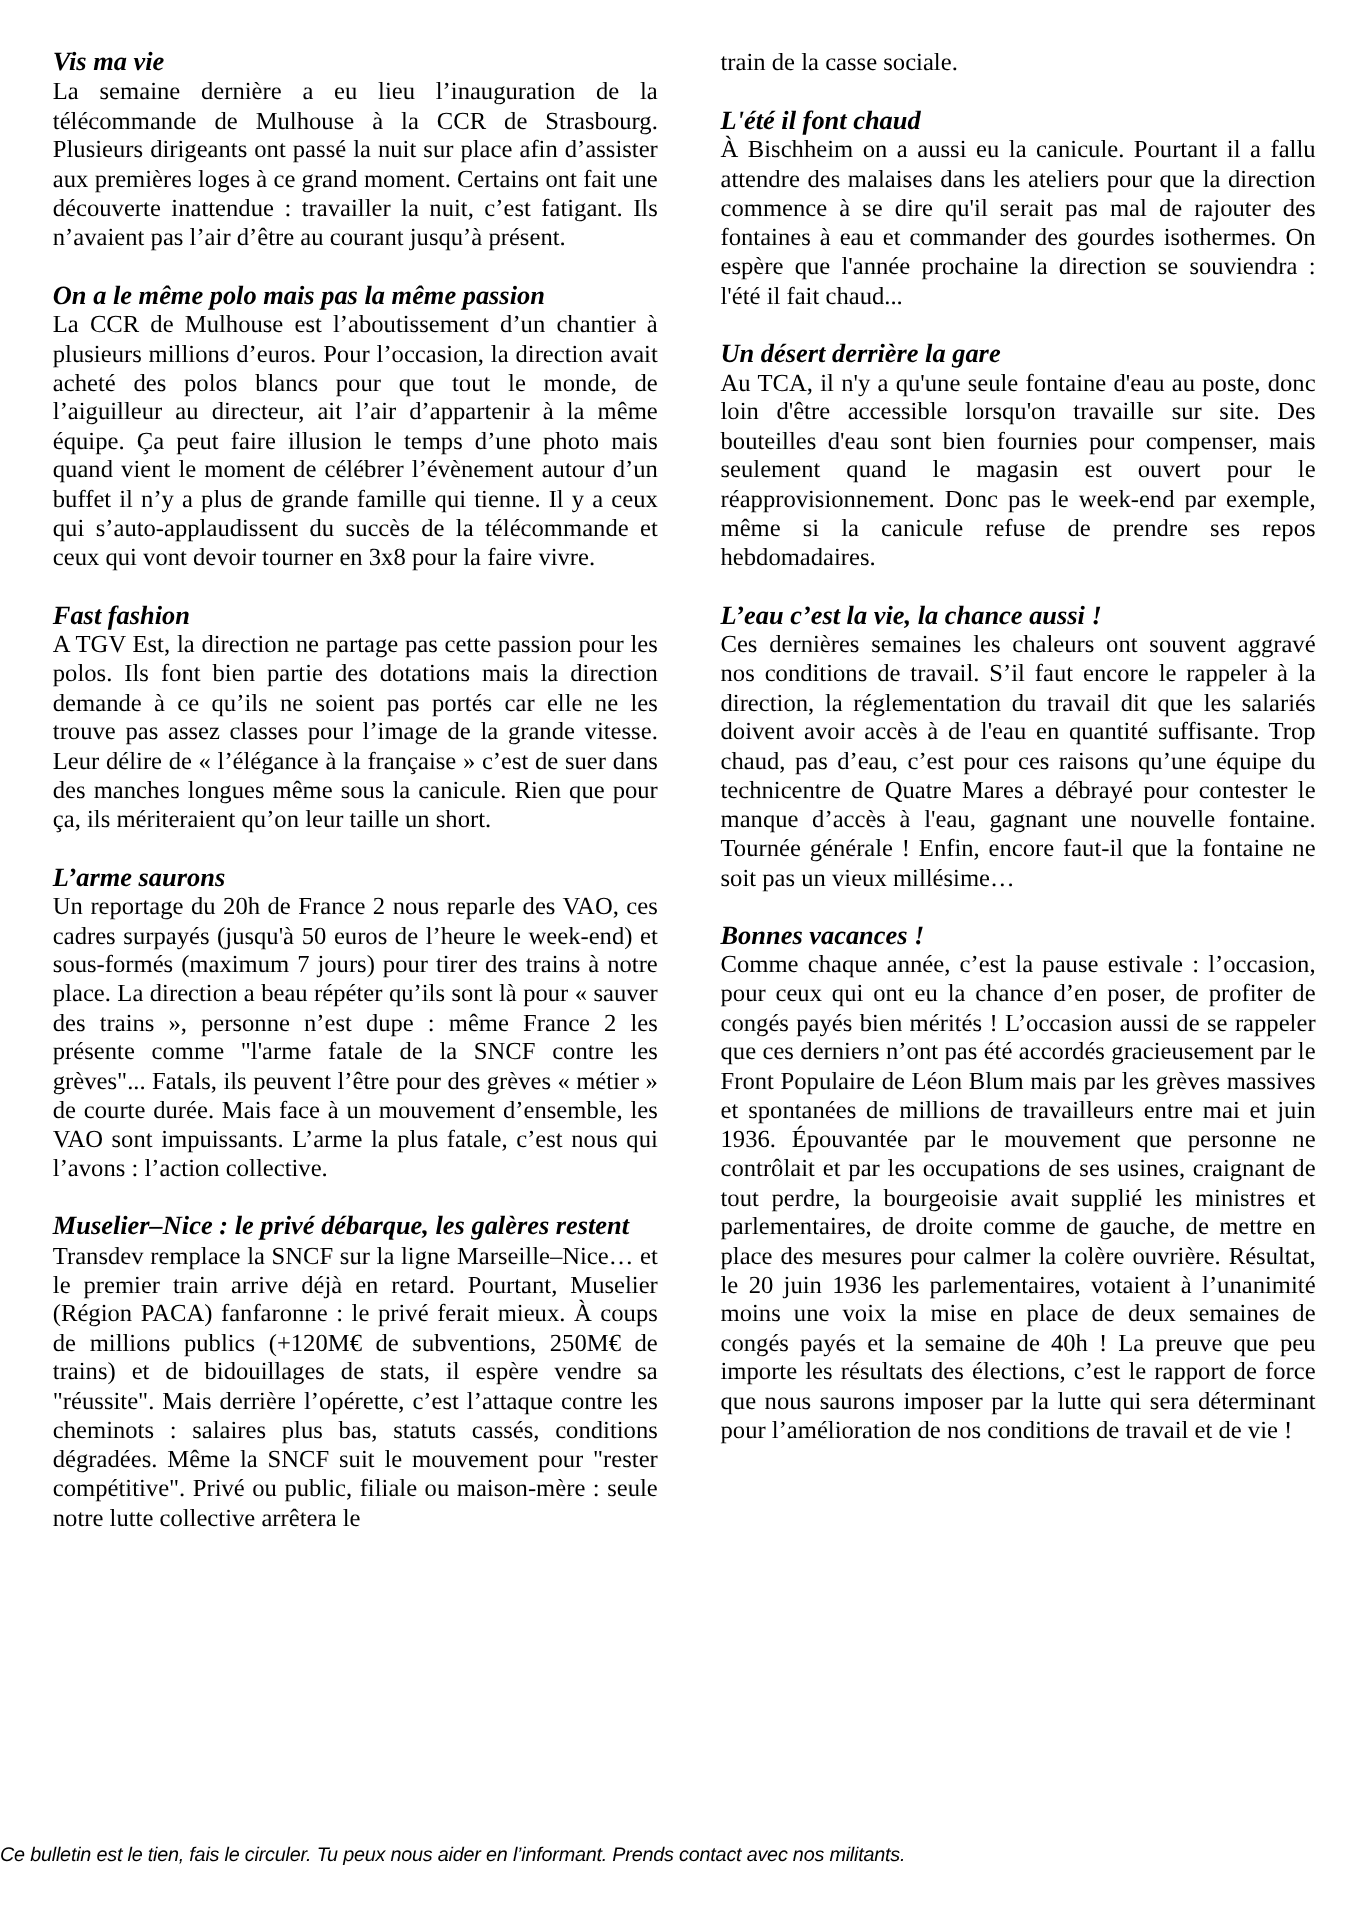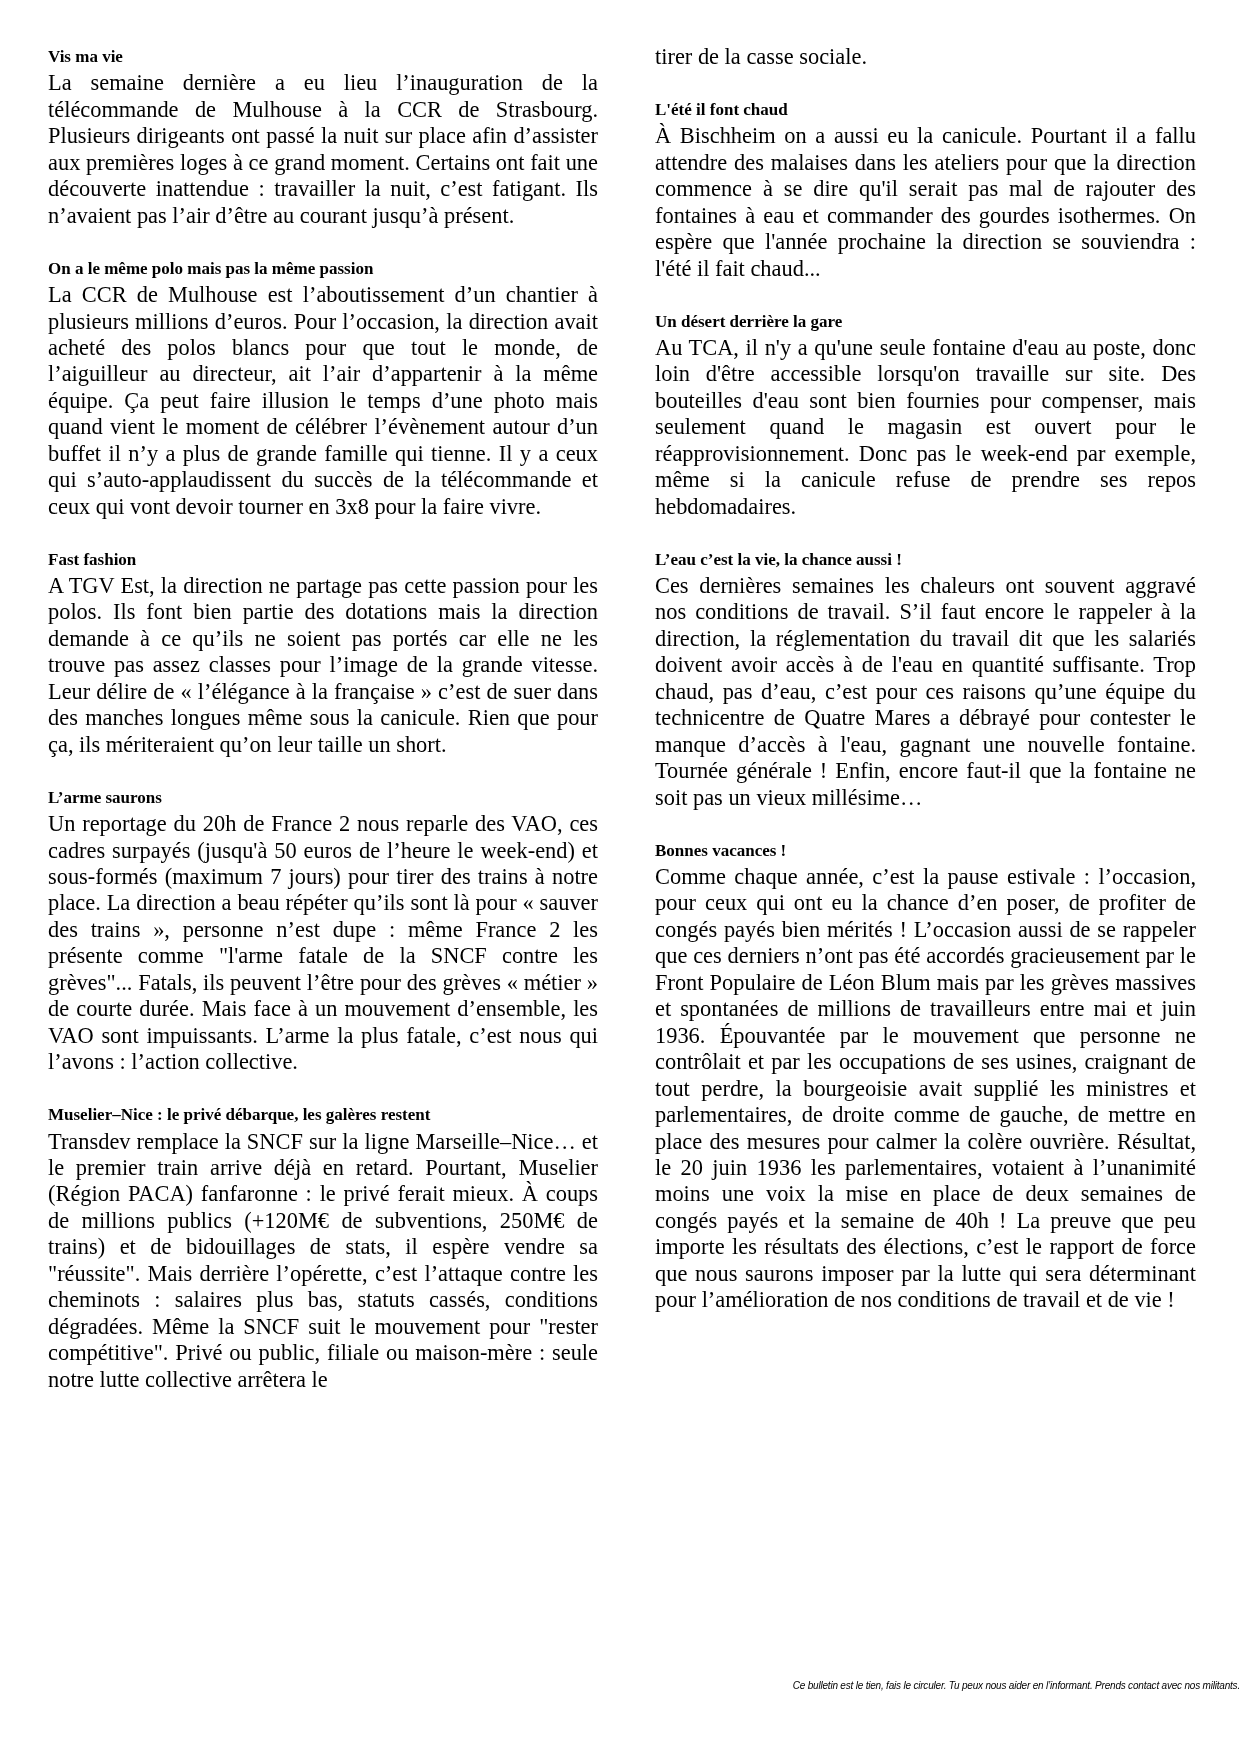--- a/index.html
+++ b/index.html
@@ -6,27 +6,27 @@
   body { width: 1240px; height: 1755px; position: relative; overflow: hidden; }
   .page { position: absolute; left: 0; top: 0; width: 1240px; height: 1755px; background: #fff; color: #000; }
   .col {
     position: absolute; top: 44px;
     font-family: "Liberation Serif", "DejaVu Serif", serif;
     font-size: 22.4px; line-height: 26.45px; color: #000;
   }
   .col-left { left: 48px; width: 550px; }
   .col-right { left: 655px; width: 541px; }
   .article { margin: 0 0 26.45px 0; }
-  .article-title { font-weight: bold; margin: 0; font-size: 17px; line-height: 26.45px; }
+  .article-title { font-weight: bold; font-style: italic; margin: 0; font-size: 24px; line-height: 26.45px; }
   .article-body { margin: 0; text-align: justify; hyphens: none; }
   .lead-cont { margin: 0 0 26.45px 0; }
   .footer {
     position: absolute; left: 0; width: 1240px; top: 1676px;
     font-family: "Liberation Sans", "DejaVu Sans", sans-serif;
-    font-style: italic; font-size: 10px; line-height: 20px; text-align: right; color: #000;
+    font-style: italic; font-size: 18px; line-height: 20px; text-align: left; color: #000;
     letter-spacing: -0.2px;
   }
   .footer p { margin: 0; white-space: pre; }
 </style>
 </head>
 <body>
 
 <div class="page">
 
   <div class="col col-left">
@@ -46,21 +46,21 @@
       <p class="article-title">L’arme saurons</p>
       <p class="article-body">Un reportage du 20h de France 2 nous reparle des VAO, ces cadres surpayés (jusqu'à 50 euros de l’heure le week-end) et sous-formés (maximum 7 jours) pour tirer des trains à notre place. La direction a beau répéter qu’ils sont là pour « sauver des trains », personne n’est dupe : même France 2 les présente comme "l'arme fatale de la SNCF contre les grèves"... Fatals, ils peuvent l’être pour des grèves « métier » de courte durée. Mais face à un mouvement d’ensemble, les VAO sont impuissants. L’arme la plus fatale, c’est nous qui l’avons : l’action collective.</p>
     </div>
     <div class="article">
       <p class="article-title">Muselier–Nice : le privé débarque, les galères restent</p>
       <p class="article-body">Transdev remplace la SNCF sur la ligne Marseille–Nice… et le premier train arrive déjà en retard. Pourtant, Muselier (Région PACA) fanfaronne : le privé ferait mieux. À coups de millions publics (+120M€ de subventions, 250M€ de trains) et de bidouillages de stats, il espère vendre sa "réussite". Mais derrière l’opérette, c’est l’attaque contre les cheminots : salaires plus bas, statuts cassés, conditions dégradées. Même la SNCF suit le mouvement pour "rester compétitive". Privé ou public, filiale ou maison-mère : seule notre lutte collective arrêtera le</p>
     </div>
   </div>
 
   <div class="col col-right">
-    <p class="article-body lead-cont">tirer de la casse sociale.</p>
+    <p class="article-body lead-cont">train de la casse sociale.</p>
     <div class="article">
       <p class="article-title">L'été il font chaud</p>
       <p class="article-body">À Bischheim on a aussi eu la canicule. Pourtant il a fallu attendre des malaises dans les ateliers pour que la direction commence à se dire qu'il serait pas mal de rajouter des fontaines à eau et commander des gourdes isothermes. On espère que l'année prochaine la direction se souviendra : l'été il fait chaud...</p>
     </div>
     <div class="article">
       <p class="article-title">Un désert derrière la gare</p>
       <p class="article-body">Au TCA, il n'y a qu'une seule fontaine d'eau au poste, donc loin d'être accessible lorsqu'on travaille sur site. Des bouteilles d'eau sont bien fournies pour compenser, mais seulement quand le magasin est ouvert pour le réapprovisionnement. Donc pas le week-end par exemple, même si la canicule refuse de prendre ses repos hebdomadaires.</p>
     </div>
     <div class="article">
       <p class="article-title">L’eau c’est la vie, la chance aussi !</p>

